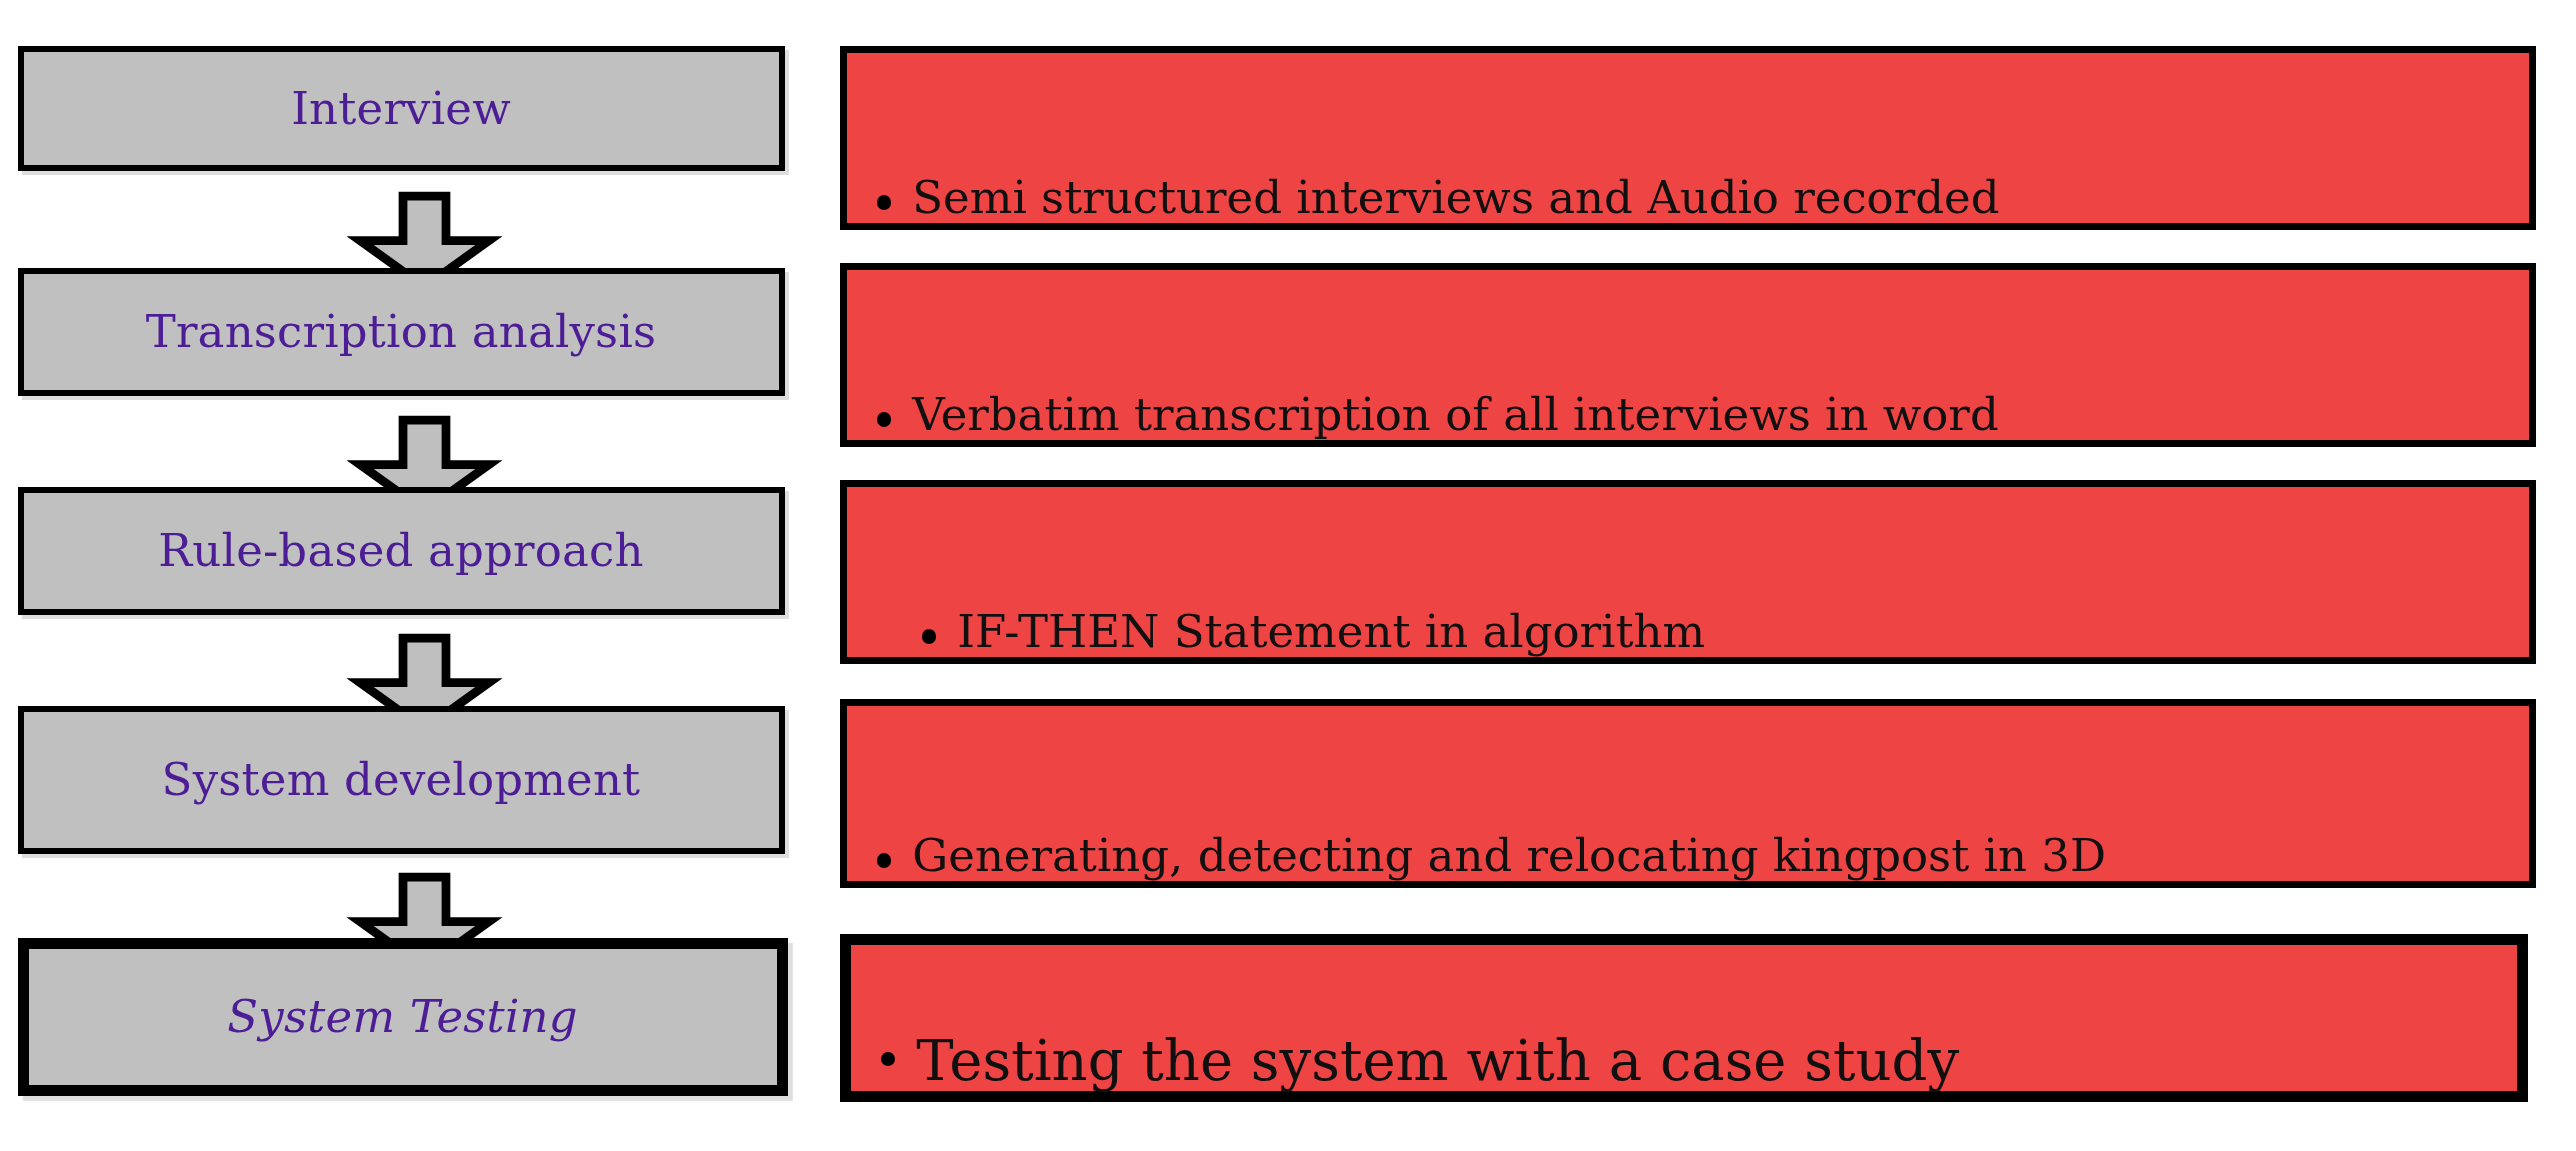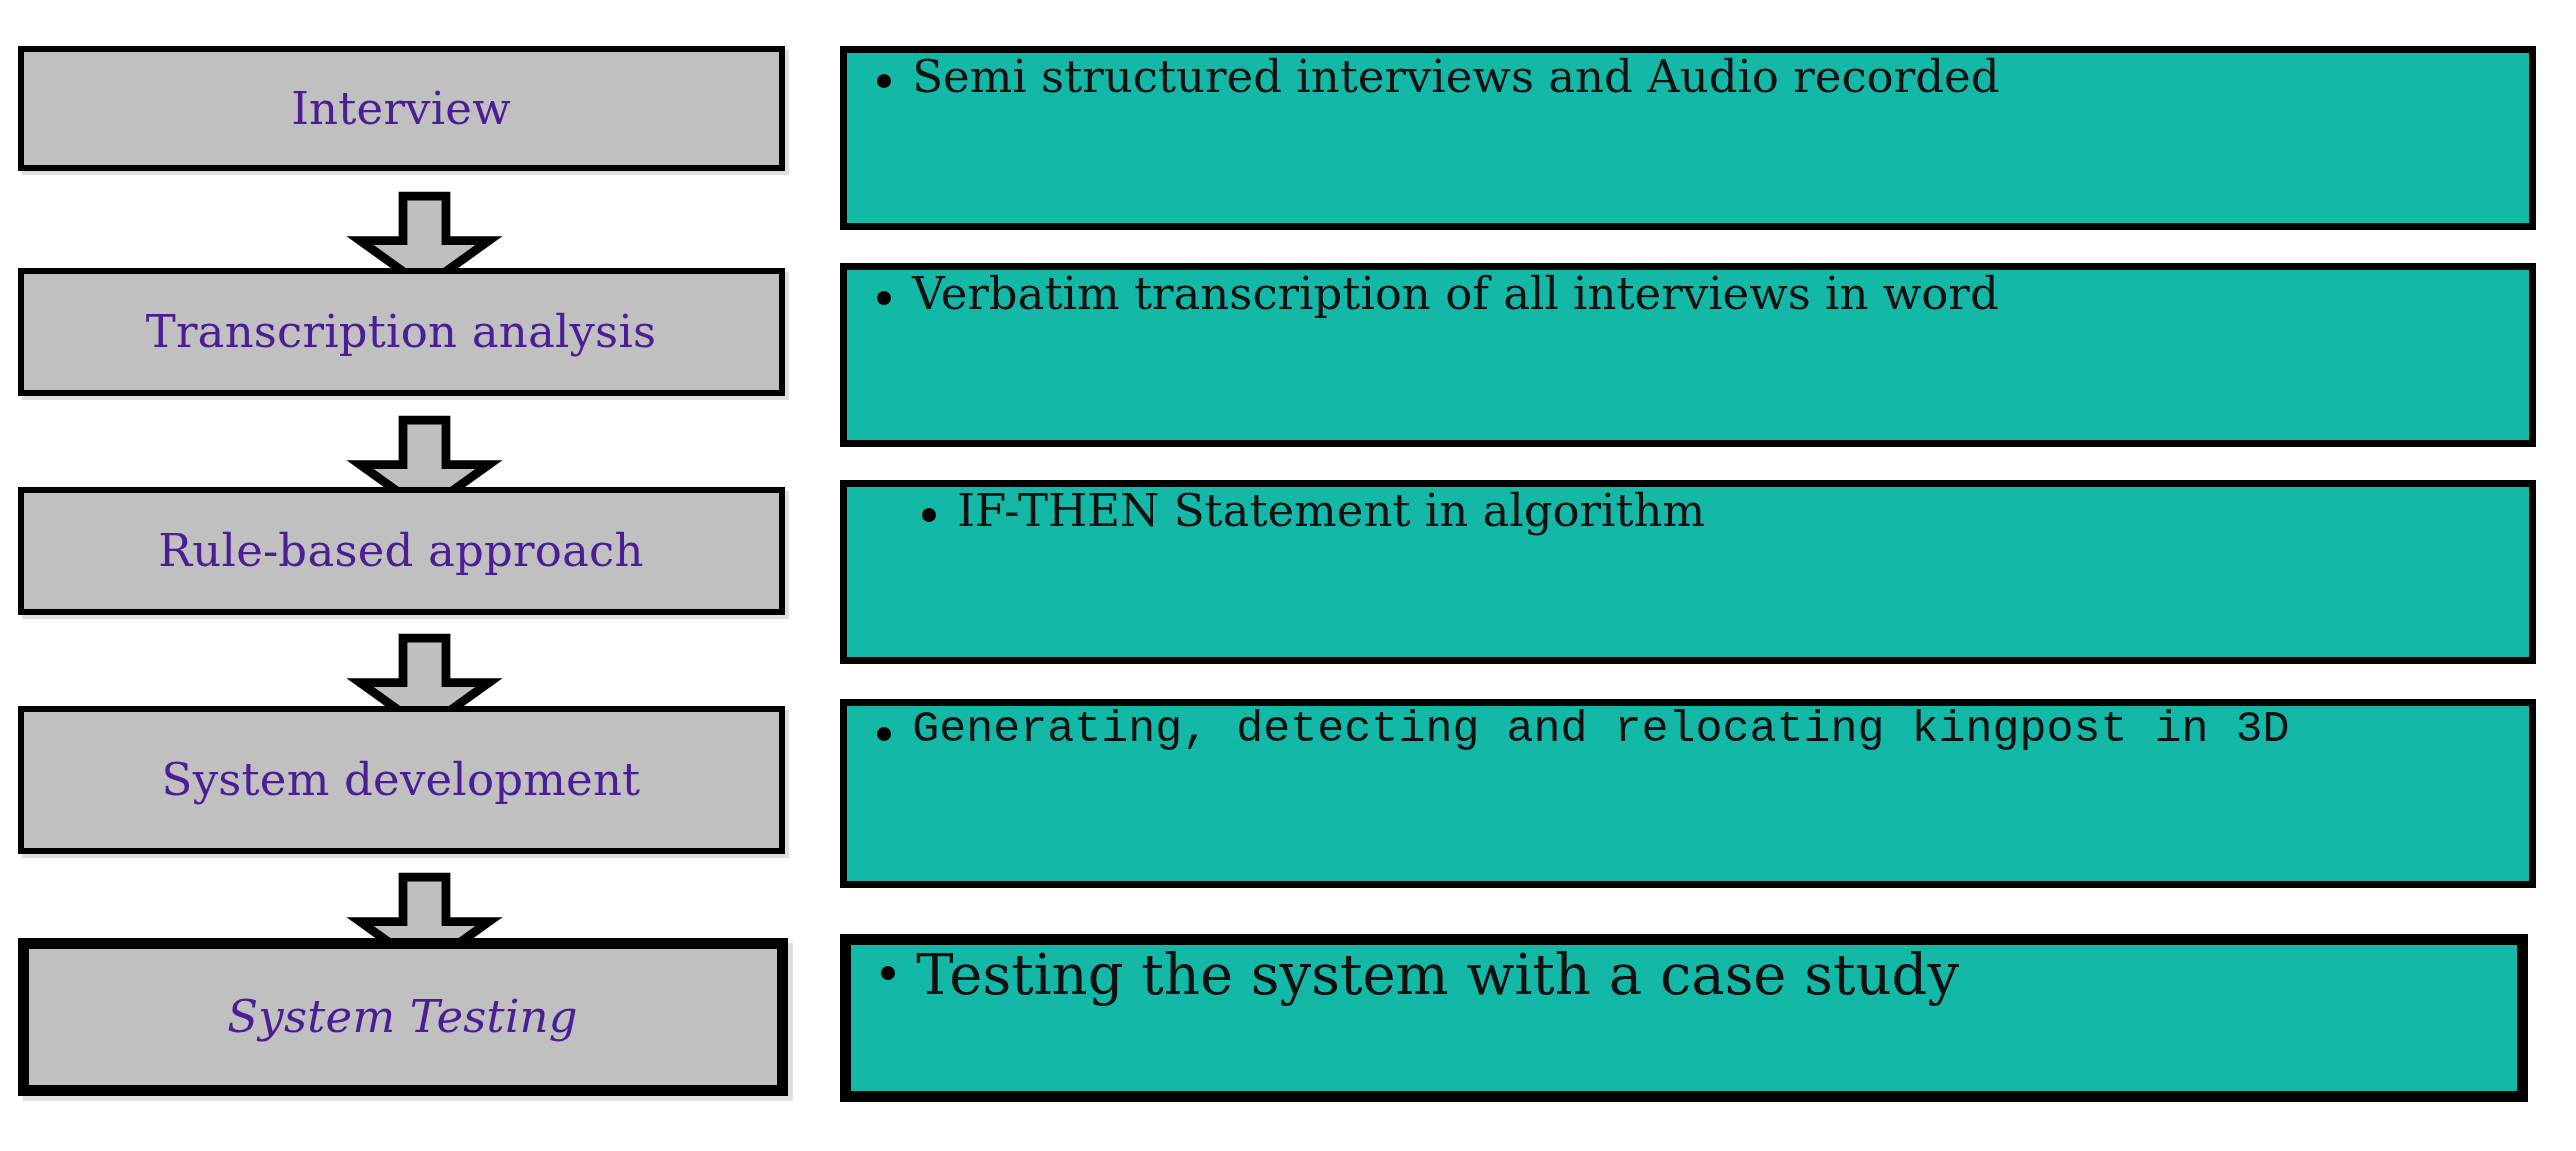--- a/index.html
+++ b/index.html
@@ -49,24 +49,24 @@
     color: #4c1d95;
     letter-spacing: 0.2px;
     white-space: nowrap;
     text-align: center;
   }
 
   
   .detail-box {
     position: absolute;
     box-sizing: border-box;
-    background: #14b8a6;
+    background: #ef4444;
     border: 7.2px solid #000000;
     display: flex;
-    align-items: flex-start;
+    align-items: flex-end;
   }
   .detail-box.thick {
     border-width: 11px;
   }
   .detail-inner {
     display: flex;
     align-items: flex-start;
     padding-left: 30px;
   }
   .bullet-dot {
@@ -152,21 +152,21 @@
       <span class="stage-label" style="font-size: 45px;">System development</span>
     </div>
 
     <svg class="arrow" style="left: 333px; top: 839px; width: 183px; height: 178px;" viewBox="0 0 230 108">
       <path d="M 88 -10 L 142 -10 L 142 46 L 196 46 L 115 104 L 34 46 L 88 46 Z" fill="#bfbfbf" stroke="#000000" stroke-width="11" stroke-linejoin="miter"></path>
     </svg>
 
     <div class="detail-box" style="left: 840px; top: 699px; width: 1696px; height: 189px;">
       <div class="detail-inner">
         <span class="bullet-dot"></span>
-        <span class="detail-text" style="font-size: 45px; font-family: Liberation Mono, monospace;">Generating, detecting and relocating kingpost in 3D</span>
+        <span class="detail-text" style="font-size: 45px;">Generating, detecting and relocating kingpost in 3D</span>
       </div>
     </div>
   </div>
 
   <div class="row" style="top:0;height:231px;">
     <div class="stage-box thick" style="left: 17.5px; top: 938px; width: 770px; height: 158px;">
       <span class="stage-label" style="font-size: 45px; font-style: italic;">System Testing</span>
     </div>
 
     <div class="detail-box thick" style="left: 840px; top: 934px; width: 1688px; height: 168px;">

